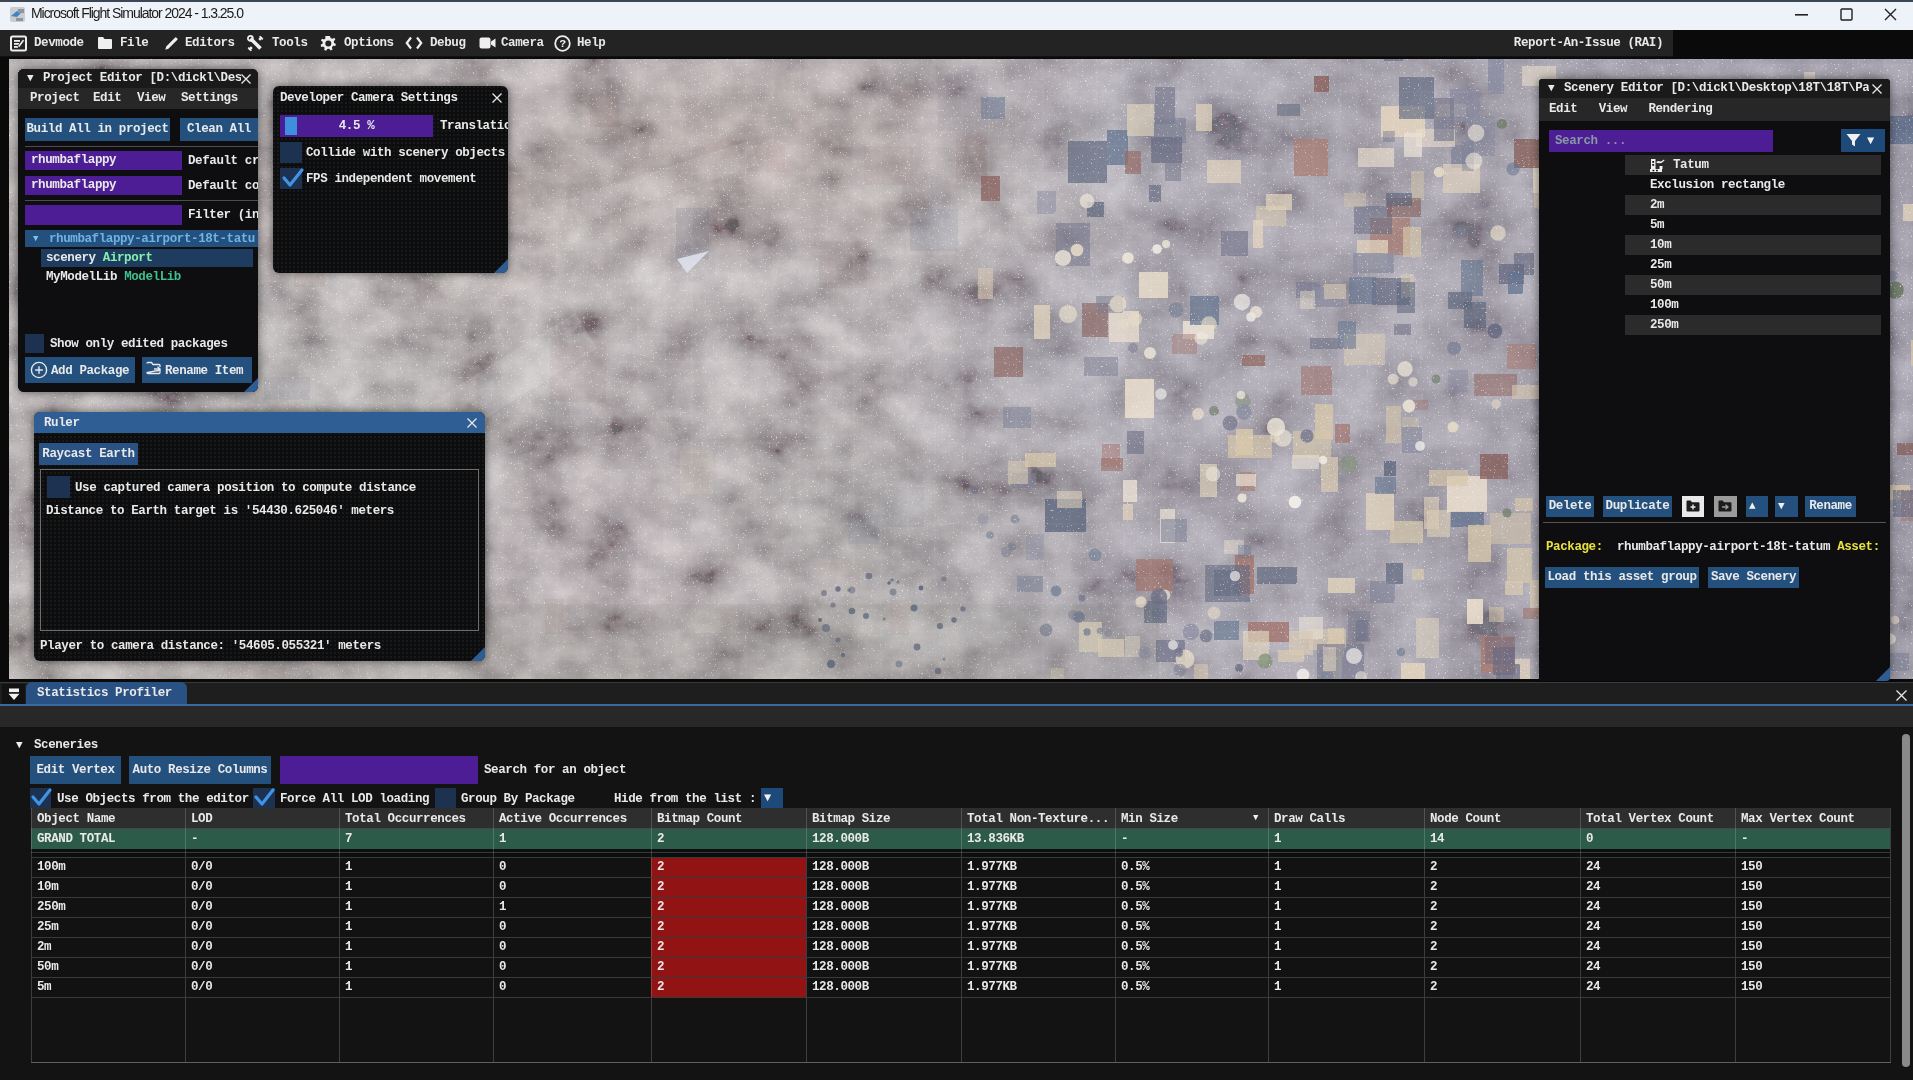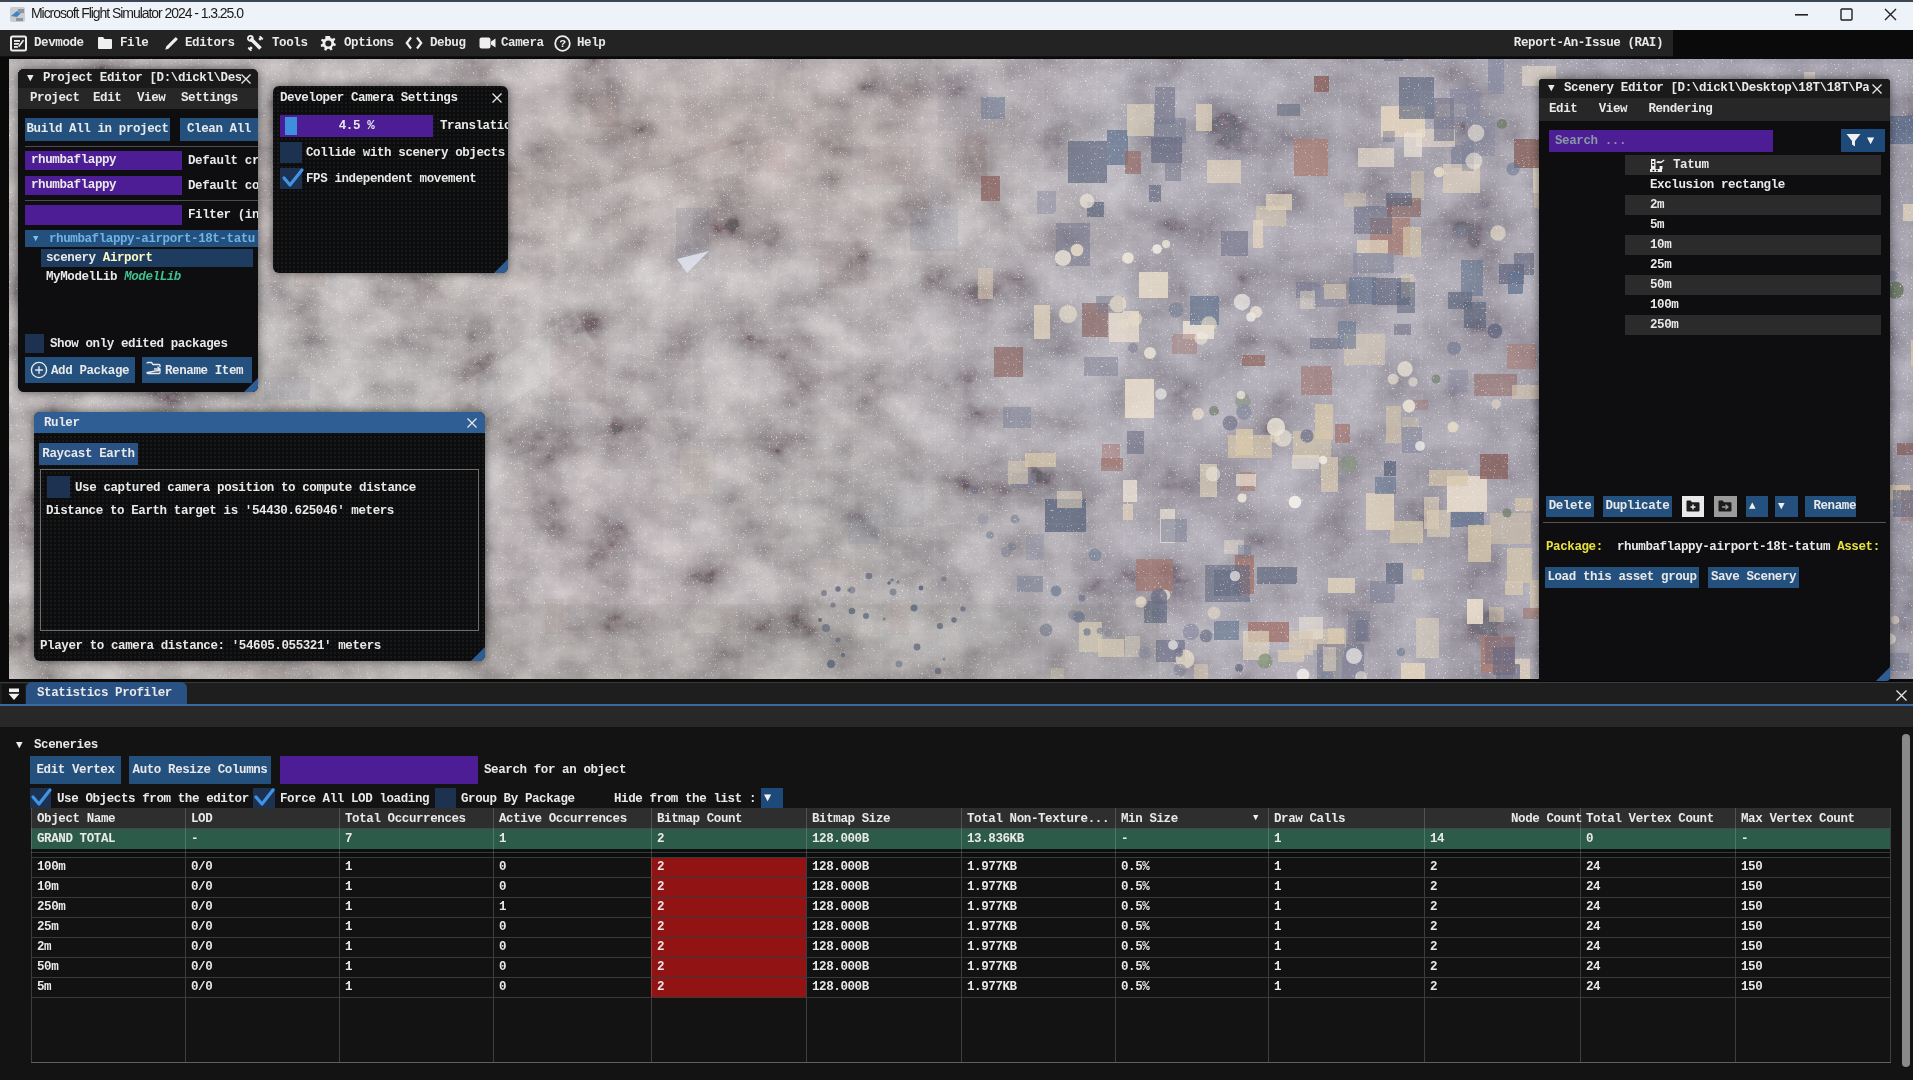--- a/index.html
+++ b/index.html
@@ -738,22 +738,22 @@
   <div class="abs mono" style="left:170px;top:85px;">Default cre</div>
   <div class="abs mono inp" style="left:7px;top:107px;width:157px;height:19px;line-height:19px;padding-left:6px;">rhumbaflappy</div>
   <div class="abs mono" style="left:170px;top:110px;">Default com</div>
   <div class="abs" style="left:7px;top:130.5px;width:233px;height:1px;background:#4d4d4d;"></div>
   <div class="abs inp" style="left:7px;top:136px;width:157px;height:20px;"></div>
   <div class="abs mono" style="left:170px;top:139px;">Filter (inc</div>
   <div class="abs" style="left:7px;top:161px;width:233px;height:17px;background:#24507e;"></div>
   <div class="abs" style="left:15px;top:165px;font-size:9px;color:#7cc0ef;">▼</div>
   <div class="abs mono" style="left:31px;top:163px;color:#6fb3e4;width:209px;overflow:hidden;">rhumbaflappy-airport-18t-tatu</div>
   <div class="abs" style="left:23px;top:180px;width:212px;height:18px;background:#1e3c60;"></div>
-  <div class="abs mono" style="left:28px;top:182px;">scenery <span style="color:#fef9c3;">Airport</span></div>
-  <div class="abs mono" style="left:28px;top:201px;">MyModelLib <span style="color:#3fc08e;font-style:italic;">ModelLib</span></div>
+  <div class="abs mono" style="left:28px;top:182px;">scenery <span style="color:#86efac;">Airport</span></div>
+  <div class="abs mono" style="left:28px;top:201px;">MyModelLib <span style="color:#3fc08e;">ModelLib</span></div>
   <div class="abs cbx" style="left:7px;top:265px;width:19px;height:19px;"></div>
   <div class="abs mono" style="left:32px;top:268px;">Show only edited packages</div>
   <div class="abs btn" style="left:7px;top:288px;width:110px;height:26px;"></div>
   <svg class="abs" style="left:12px;top:292px;" width="18" height="18" viewBox="0 0 18 18">
       <circle cx="9" cy="9" r="7.6" fill="none" stroke="#e9e9e9" stroke-width="1.4"></circle>
       <path d="M9 5.2 L9 12.8 M5.2 9 L12.8 9" stroke="#e9e9e9" stroke-width="1.4"></path>
     </svg>
   <div class="abs mono" style="left:33px;top:295px;">Add Package</div>
   <div class="abs btn" style="left:124px;top:288px;width:110px;height:26px;"></div>
   <svg class="abs" style="left:128px;top:292px;" width="17" height="15" viewBox="0 0 17 15">
@@ -855,21 +855,21 @@
     </svg>
   <div class="abs" style="left:175px;top:417px;width:23px;height:21px;background:#9b9b9b;"></div>
   <svg class="abs" style="left:179px;top:421px;" width="14" height="12" viewBox="0 0 14 12">
       <path d="M0.5 1.5 Q0.5 0.5 1.5 0.5 L4.5 0.5 L6 2.2 L12.5 2.2 Q13.5 2.2 13.5 3.2 L13.5 10.5 Q13.5 11.5 12.5 11.5 L1.5 11.5 Q0.5 11.5 0.5 10.5 Z" fill="#1c1c1c"></path>
       <path d="M4 7 L9.5 7 M7.5 4.8 L10 7 L7.5 9.2" fill="none" stroke="#9b9b9b" stroke-width="1.3"></path>
     </svg>
   <div class="abs btn" style="left:207px;top:417px;width:22px;height:21px;"></div>
   <div class="abs" style="left:210px;top:421px;font-size:11px;color:#f0f0f0;">▲</div>
   <div class="abs btn" style="left:236px;top:417px;width:23px;height:21px;"></div>
   <div class="abs" style="left:239px;top:421px;font-size:11px;color:#f0f0f0;">▼</div>
-  <div class="abs mono btn" style="left:266px;top:417px;width:51px;height:21px;line-height:21px;text-align:right;">Rename</div>
+  <div class="abs mono btn" style="left:266px;top:417px;width:51px;height:21px;line-height:21px;text-align:center;">Rename</div>
   <div class="abs" style="left:4px;top:443px;width:343px;height:1px;background:#555;"></div>
   <div class="abs mono" style="left:7px;top:461px;color:#e8e23e;">Package:  <span style="color:#e9e9e9;">rhumbaflappy-airport-18t-tatum</span> Asset:</div>
   <div class="abs mono btn" style="left:6px;top:488px;width:154px;height:21px;line-height:21px;text-align:center;">Load this asset group</div>
   <div class="abs mono btn" style="left:169px;top:488px;width:91px;height:21px;line-height:21px;text-align:center;">Save Scenery</div>
   <svg class="abs" style="left:337px;top:588px;" width="14" height="14" viewBox="0 0 14 14">
       <path d="M14 0 L14 14 L0 14 Z" fill="#2d5d92"></path>
     </svg>
 </div>
 
 <div class="abs" id="stats" style="left:0;top:682px;width:1913px;height:431px;background:#131313;">
@@ -952,21 +952,21 @@
 <div class="abs" style="left:31px;top:380px;width:1860px;height:1px;background:#606060;"></div>
 <div class="abs mono" style="left:37px;top:130px;">Object Name</div>
 <div class="abs mono" style="left:191px;top:130px;">LOD</div>
 <div class="abs mono" style="left:345px;top:130px;">Total Occurrences</div>
 <div class="abs mono" style="left:499px;top:130px;">Active Occurrences</div>
 <div class="abs mono" style="left:657px;top:130px;">Bitmap Count</div>
 <div class="abs mono" style="left:812px;top:130px;">Bitmap Size</div>
 <div class="abs mono" style="left:967px;top:130px;">Total Non-Texture...</div>
 <div class="abs mono" style="left:1121px;top:130px;">Min Size</div>
 <div class="abs mono" style="left:1274px;top:130px;">Draw Calls</div>
-<div class="abs mono" style="left:1511px;top:130px;">Node Count</div>
+<div class="abs mono" style="left:1430px;top:130px;">Node Count</div>
 <div class="abs mono" style="left:1586px;top:130px;">Total Vertex Count</div>
 <div class="abs mono" style="left:1741px;top:130px;">Max Vertex Count</div>
 <div class="abs" style="left:1253px;top:131px;font-size:9px;color:#f0f0f0;">▼</div>
 <div class="abs mono" style="left:37px;top:150px;">GRAND TOTAL</div>
 <div class="abs mono" style="left:191px;top:150px;">-</div>
 <div class="abs mono" style="left:345px;top:150px;">7</div>
 <div class="abs mono" style="left:499px;top:150px;">1</div>
 <div class="abs mono" style="left:657px;top:150px;">2</div>
 <div class="abs mono" style="left:812px;top:150px;">128.000B</div>
 <div class="abs mono" style="left:967px;top:150px;">13.836KB</div>

